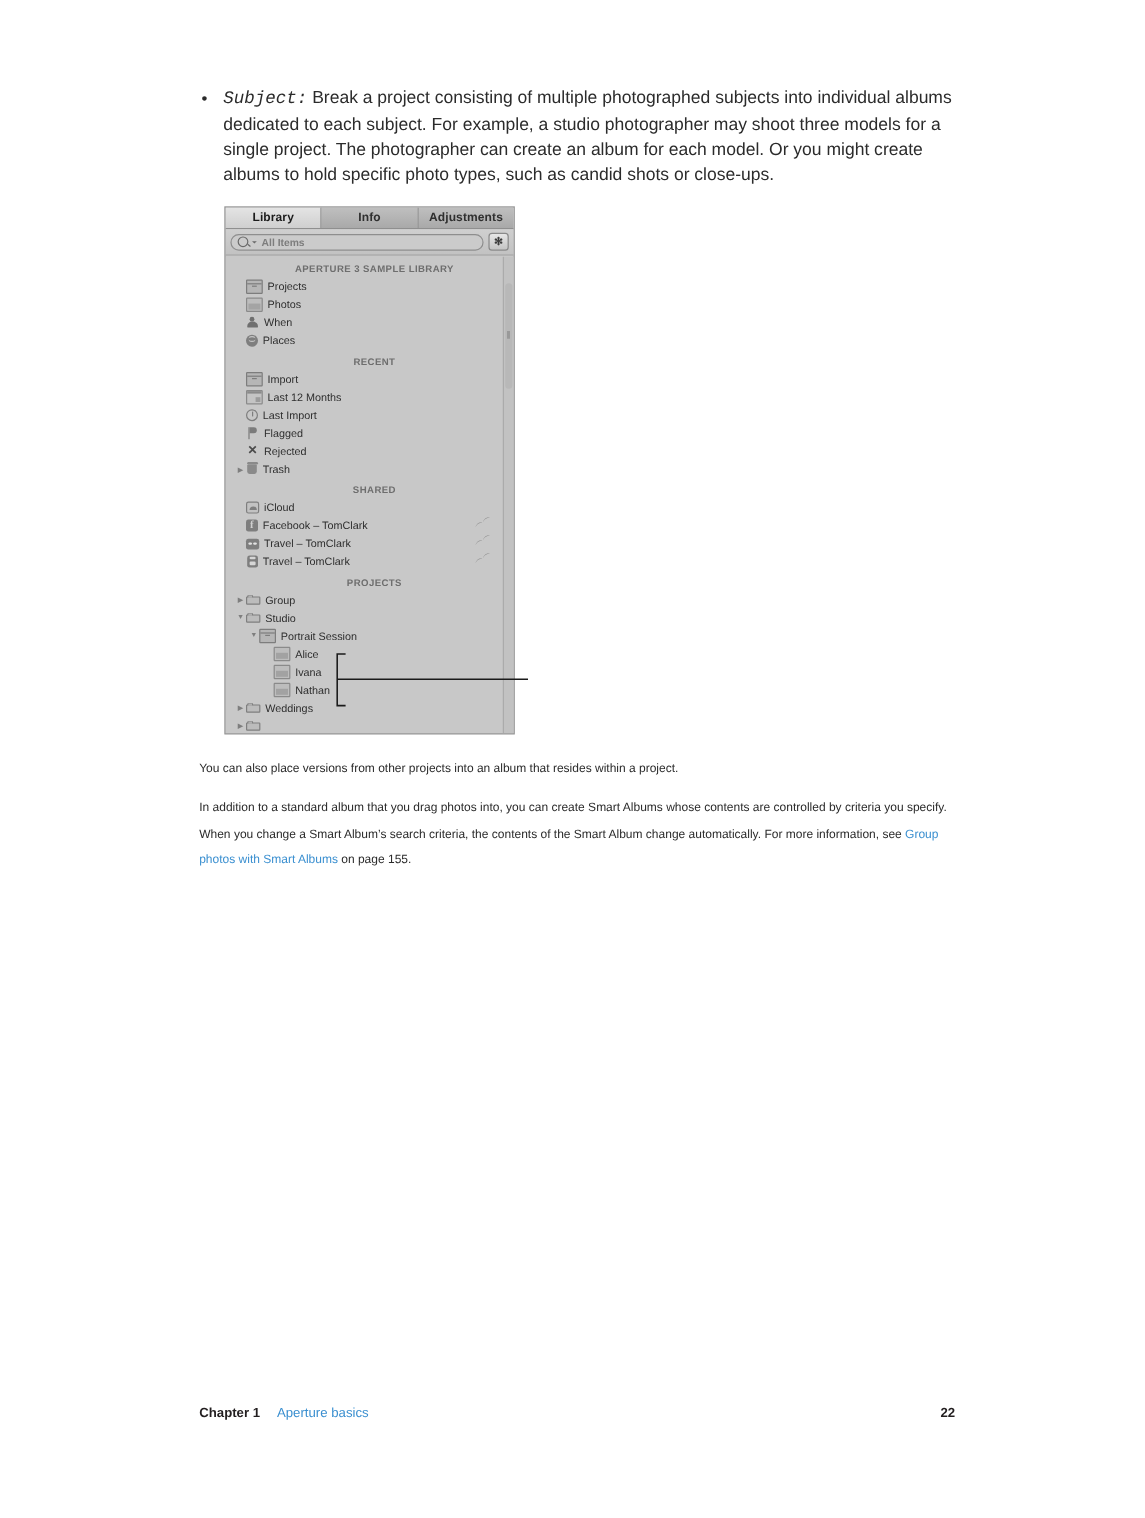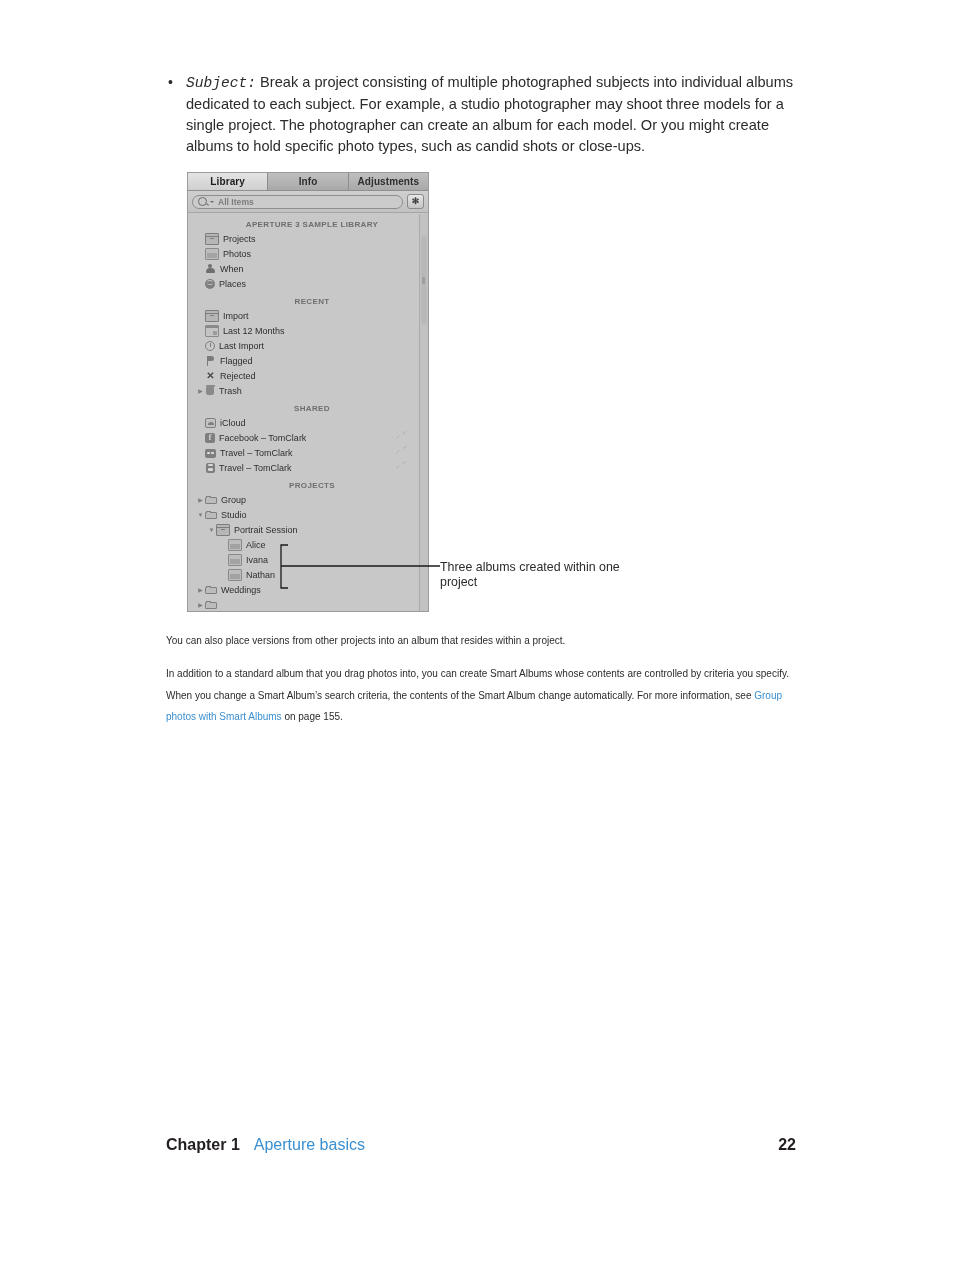--- a/index.html
+++ b/index.html
@@ -64,23 +64,23 @@
 
   a.xref, .xref {
     color: #3a8fd0;
     text-decoration: none;
   }
 
   
   .footer {
     position: absolute;
     left: 166px;
-    top: 1136px;
+    top: 1172px;
     width: 630px;
-    font-size: 16px;
+    font-size: 11px;
     color: #231f20;
   }
   .footer .chap {
     font-weight: bold;
     margin-right: 14px;
   }
   .footer .chap-link {
     color: #3a8fd0;
   }
   .footer .pageno {
@@ -726,21 +726,20 @@
       <div class="vthumb"></div>
       <div class="vgrip">|||</div>
     </div>
   </div>
 
   <svg class="callout-svg" viewBox="0 0 180 60">
     <path d="M 18 5 L 11 5 L 11 48 L 18 48" fill="none" stroke="#1a1a1a" stroke-width="1.3"></path>
     <line x1="11" y1="26" x2="170" y2="26" stroke="#1a1a1a" stroke-width="1.3"></line>
   </svg>
 
-  <div class="callout-text">Three albums created within one project</div>
 
   <div class="para para-a">You can also place versions from other projects into an album that resides within a project.</div>
 
   <div class="para para-b">
     <span>In addition to a standard album that you drag photos into, you can create Smart Albums whose contents are controlled by criteria you specify. When you change a Smart Album’s search criteria, the contents of the Smart Album change automatically. For more information, see </span><span class="xref">Group photos with Smart Albums</span><span> on page 155.</span>
   </div>
 
   <div class="footer">
     <span class="chap">Chapter 1</span><span class="chap-link">Aperture basics</span>
     <span class="pageno">22</span>

